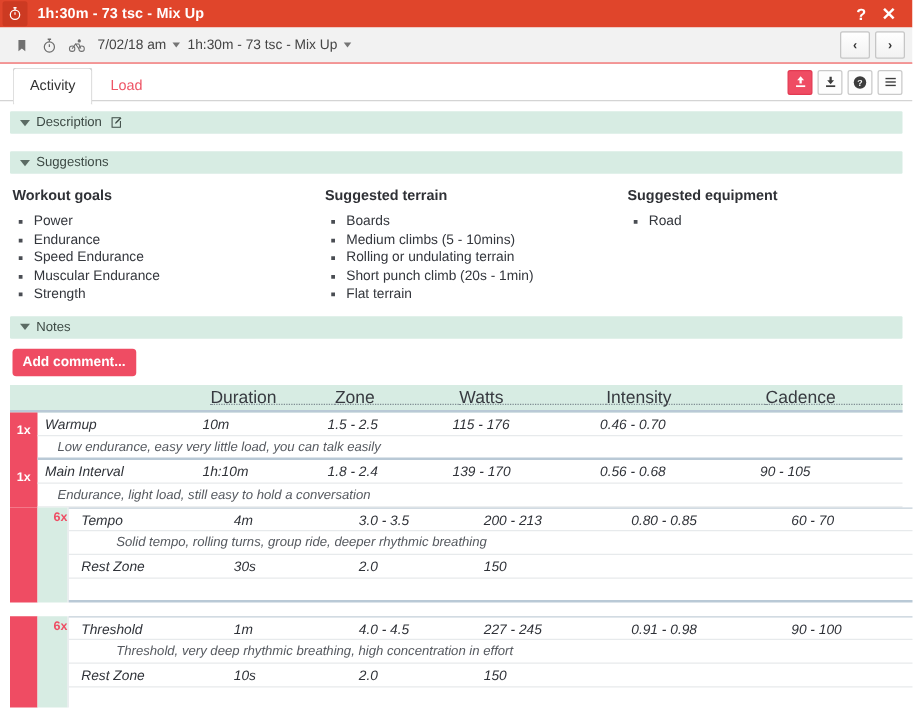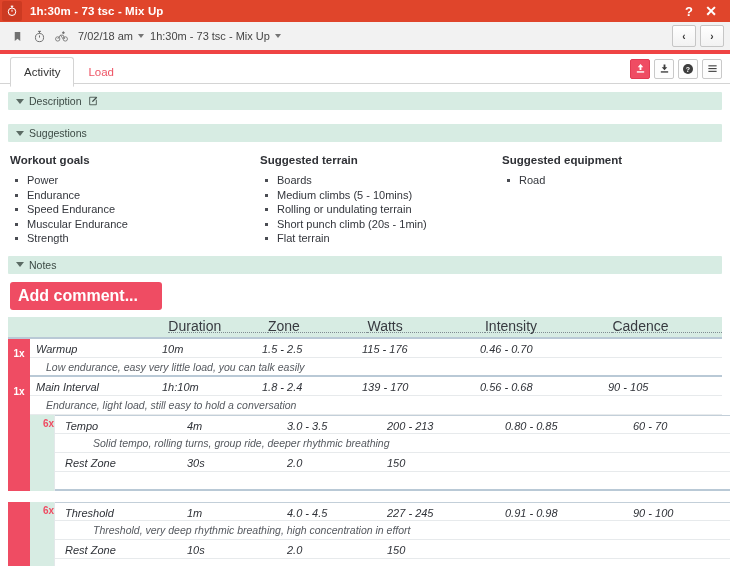--- a/index.html
+++ b/index.html
@@ -46,21 +46,21 @@
     font-size: 13px;
     font-weight: bold;
     cursor: default;
   }
   .titlebar-btn.close { font-size: 14px; }
 
   
   .subbar {
     height: 28px;
     background: #f2f2f2;
-    border-bottom: 4px solid #ef4444;
+    border-bottom: 1px solid #ef4444;
     display: flex;
     align-items: center;
     padding: 0 6px;
     position: relative;
   }
   .subbar-icon {
     width: 22px; height: 22px;
     display: flex; align-items: center; justify-content: center;
     color: #6d6d6d;
   }
@@ -198,25 +198,25 @@
     width: 3px; height: 3px;
     background: #4a4d53;
   }
 
   
   .comment-wrap { padding: 8px 0 7px 10px; }
   .btn-comment {
     display: inline-block;
     background: #ef4c63;
     color: #ffffff;
-    font-size: 16px;
+    font-size: 11px;
     font-weight: bold;
     border: none;
     border-radius: 3px;
-    padding: 5px 24px 5px 8px;
+    padding: 5px 8px 5px 8px;
     font-family: inherit;
   }
 
   
   .wtable {
     margin: 0 8px 0 8px;
     position: relative;
   }
   .thead {
     background: #d7ece3;

